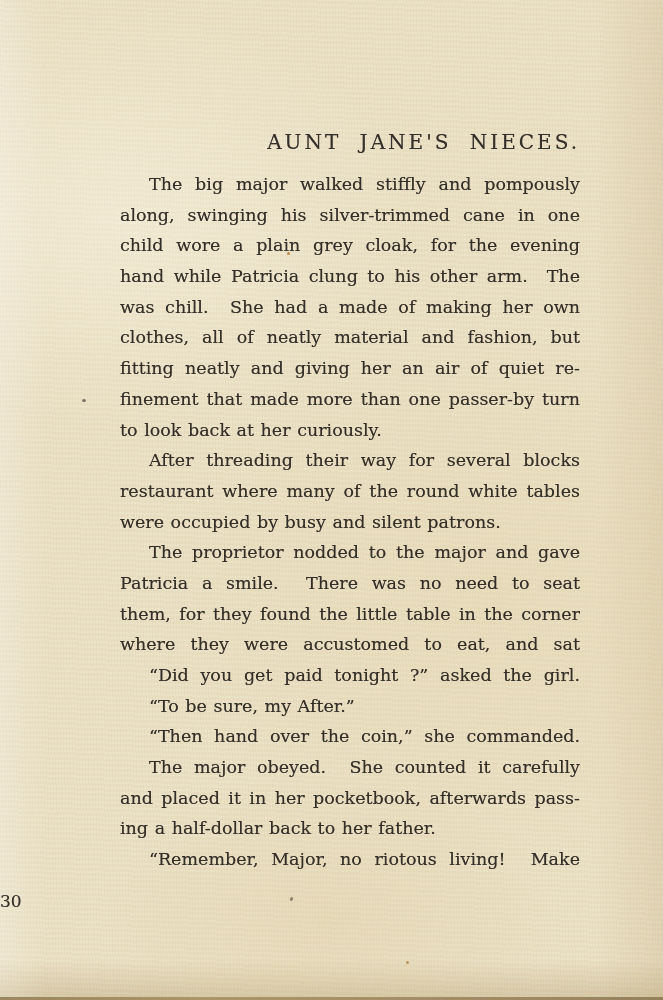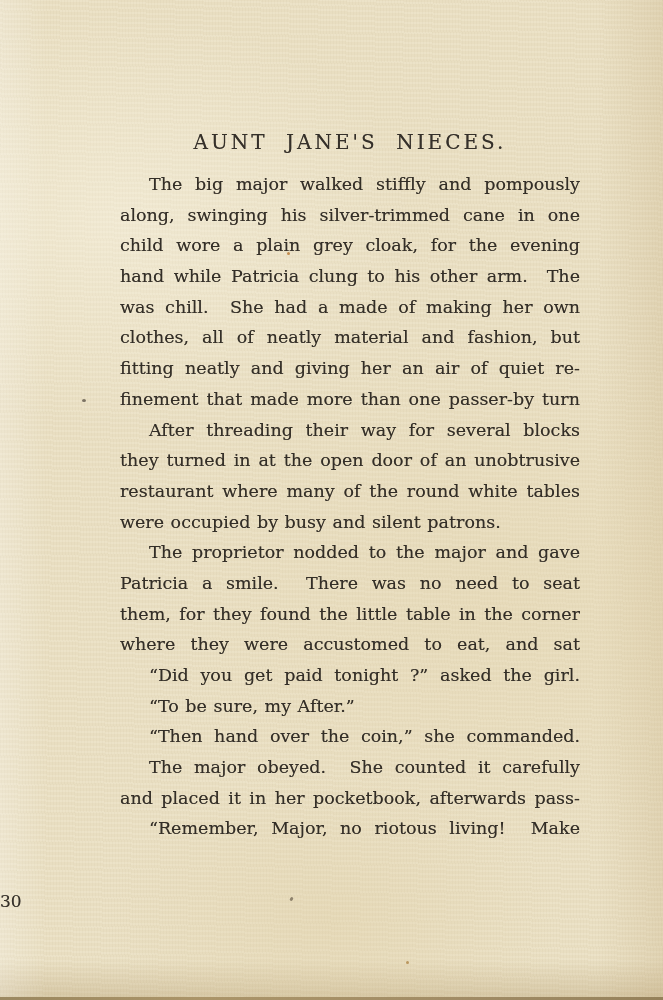--- a/index.html
+++ b/index.html
@@ -30,21 +30,21 @@
     left: 0; right: 0; bottom: 0;
     height: 3px;
     background: linear-gradient(90deg, #8f7b52, #a38c5f 30%, #97815a 70%, #8a764f);
     opacity: 0.85;
   }
   .running-head {
     position: absolute;
     top: 130px;
     left: 120px;
     width: 460px;
-    text-align: center;
+    text-align: right;
     font-size: 20px;
     letter-spacing: 3px;
     word-spacing: 9px;
     color: #35302a;
     text-shadow: 0 0 0.6px rgba(53,48,42,0.55);
   }
   .text-block {
     position: absolute;
     top: 169px;
     left: 120px;
@@ -96,33 +96,34 @@
   <div class="text-block">
 
   <div class="line ind">The big major walked stiffly and pompously</div>
       <div class="line">along, swinging his silver-trimmed cane in one</div>
       <div class="line">child wore a plain grey cloak, for the evening</div>
       <div class="line">hand while Patricia clung to his other arm.  The</div>
       <div class="line">was chill.  She had a made of making her own</div>
       <div class="line">clothes, all of neatly material and fashion, but</div>
       <div class="line">fitting neatly and giving her an air of quiet re-</div>
       <div class="line">finement that made more than one passer-by turn</div>
+      <div class="line noj">to look back at her curiously.</div>
       <div class="line ind">After threading their way for several blocks</div>
-      <div class="line">they turned in at the open door of an unobtrusive</div>
       <div class="line">restaurant where many of the round white tables</div>
       <div class="line noj">were occupied by busy and silent patrons.</div>
       <div class="line ind">The proprietor nodded to the major and gave</div>
       <div class="line">Patricia a smile.  There was no need to seat</div>
       <div class="line">them, for they found the little table in the corner</div>
       <div class="line">where they were accustomed to eat, and sat down.</div>
       <div class="line ind">“Did you get paid tonight ?” asked the girl.</div>
       <div class="line noj ind">“To be sure, my After.”</div>
       <div class="line ind">“Then hand over the coin,” she commanded.</div>
       <div class="line ind">The major obeyed.  She counted it carefully</div>
       <div class="line">and placed it in her pocketbook, afterwards pass-</div>
+      <div class="line noj">ing a half-dollar back to her father.</div>
       <div class="line ind">“Remember, Major, no riotous living!  Make</div>
     </div>
 
   <div class="page-number">30</div>
 
   <span class="speck s1"></span>
   <span class="speck s2"></span>
   <span class="speck s3"></span>
   <span class="speck s4"></span>
 </div>

